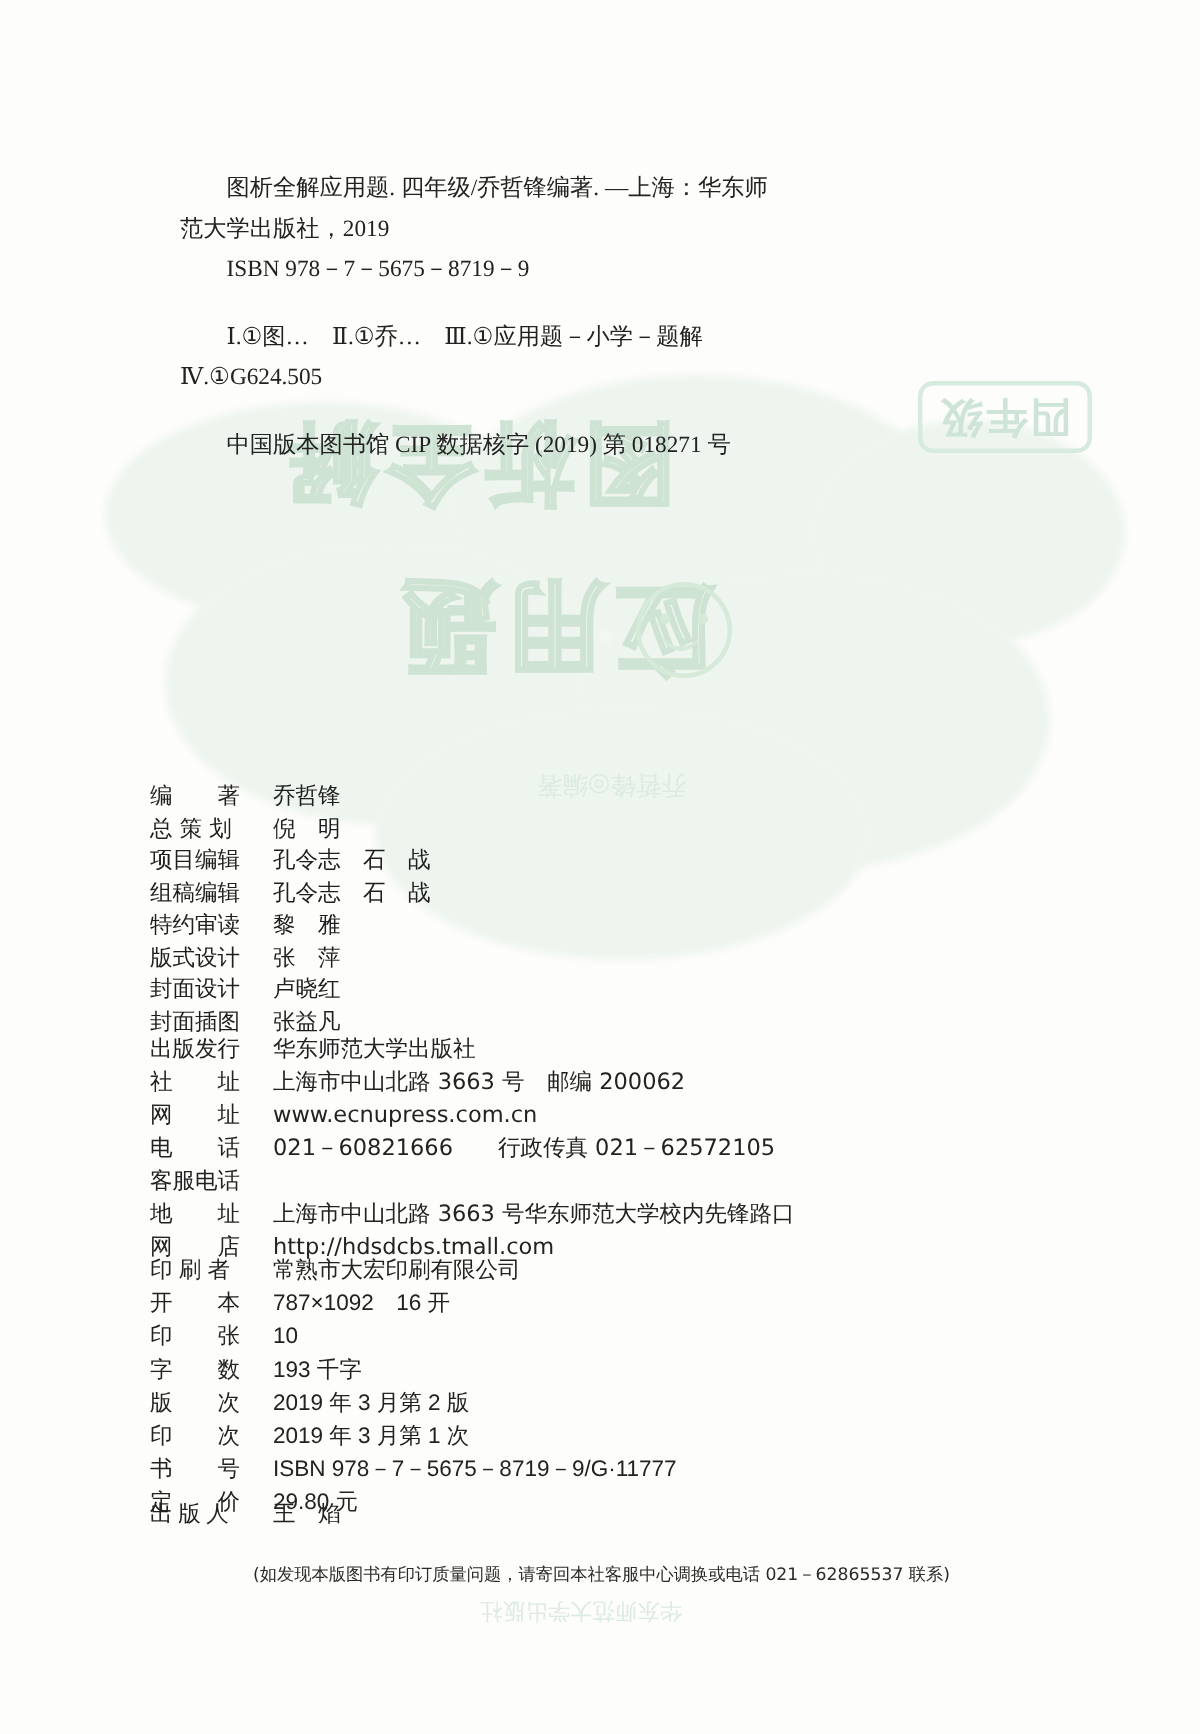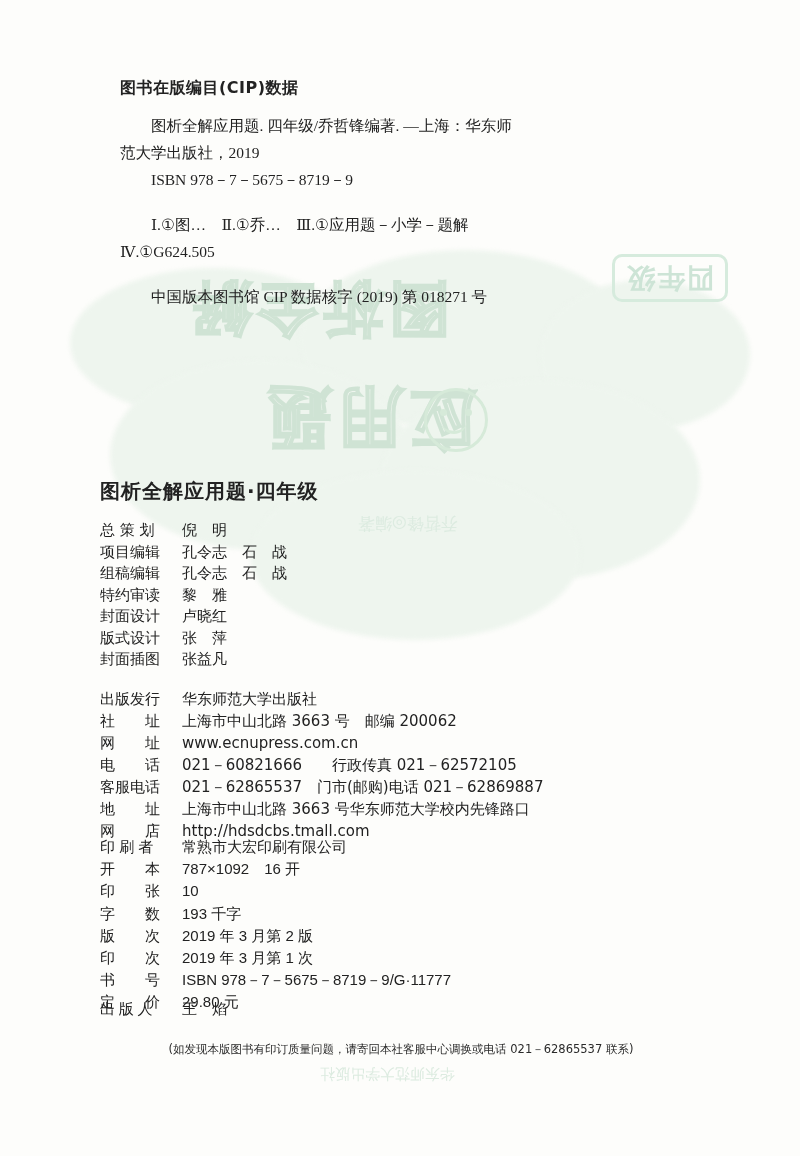--- a/index.html
+++ b/index.html
@@ -219,59 +219,61 @@
   <div class="ghost-small" style="left:358px; top:512px; font-size:17px;">乔哲锋◎编著</div>
   <div class="ghost-small" style="left:320px; top:1064px; font-size:15px;">华东师范大学出版社</div>
 
   <div class="ghost-face" style="left:424px; top:388px;">
     <div class="ghost-smile"></div>
   </div>
 </div>
 
 <div class="content">
 
-  <div class="cip-title">图书在版编目(CIP)数据</div>
 
   <div class="cip-body">
     <p class="indent">图析全解应用题. 四年级/乔哲锋编著. —上海：华东师</p>
     <p>范大学出版社，2019</p>
     <p class="indent">ISBN 978－7－5675－8719－9</p>
     <p class="indent gap-top">Ⅰ.①图…　Ⅱ.①乔…　Ⅲ.①应用题－小学－题解</p>
     <p>Ⅳ.①G624.505</p>
     <p class="indent gap-top">中国版本图书馆 CIP 数据核字 (2019) 第 018271 号</p>
   </div>
 
-  <div class="book-title">图析全解应用题·四年级</div>
 
   <div class="credits">
+    <div class="row">
+      <span class="lbl">编　　著</span>
+      <span class="val">乔哲锋</span>
+    </div>
     <div class="row">
       <span class="lbl">总 策 划</span>
       <span class="val">倪　明</span>
     </div>
     <div class="row">
       <span class="lbl">项目编辑</span>
       <span class="val">孔令志　石　战</span>
     </div>
     <div class="row">
       <span class="lbl">组稿编辑</span>
       <span class="val">孔令志　石　战</span>
     </div>
     <div class="row">
       <span class="lbl">特约审读</span>
       <span class="val">黎　雅</span>
     </div>
     <div class="row">
+      <span class="lbl">版式设计</span>
+      <span class="val">张　萍</span>
+    </div>
+    <div class="row">
       <span class="lbl">封面设计</span>
       <span class="val">卢晓红</span>
     </div>
     <div class="row">
-      <span class="lbl">版式设计</span>
-      <span class="val">张　萍</span>
-    </div>
-    <div class="row">
       <span class="lbl">封面插图</span>
       <span class="val">张益凡</span>
     </div>
   </div>
 
   <div class="pub">
     <div class="row">
       <span class="lbl">出版发行</span>
       <span class="val">华东师范大学出版社</span>
     </div>
@@ -282,21 +284,20 @@
     <div class="row">
       <span class="lbl">网　　址</span>
       <span class="val">www.ecnupress.com.cn</span>
     </div>
     <div class="row">
       <span class="lbl">电　　话</span>
       <span class="val">021－60821666　　行政传真 021－62572105</span>
     </div>
     <div class="row">
       <span class="lbl">客服电话</span>
-      <span class="val">021－62865537　门市(邮购)电话 021－62869887</span>
     </div>
     <div class="row">
       <span class="lbl">地　　址</span>
       <span class="val">上海市中山北路 3663 号华东师范大学校内先锋路口</span>
     </div>
     <div class="row">
       <span class="lbl">网　　店</span>
       <span class="val">http://hdsdcbs.tmall.com</span>
     </div>
   </div>

